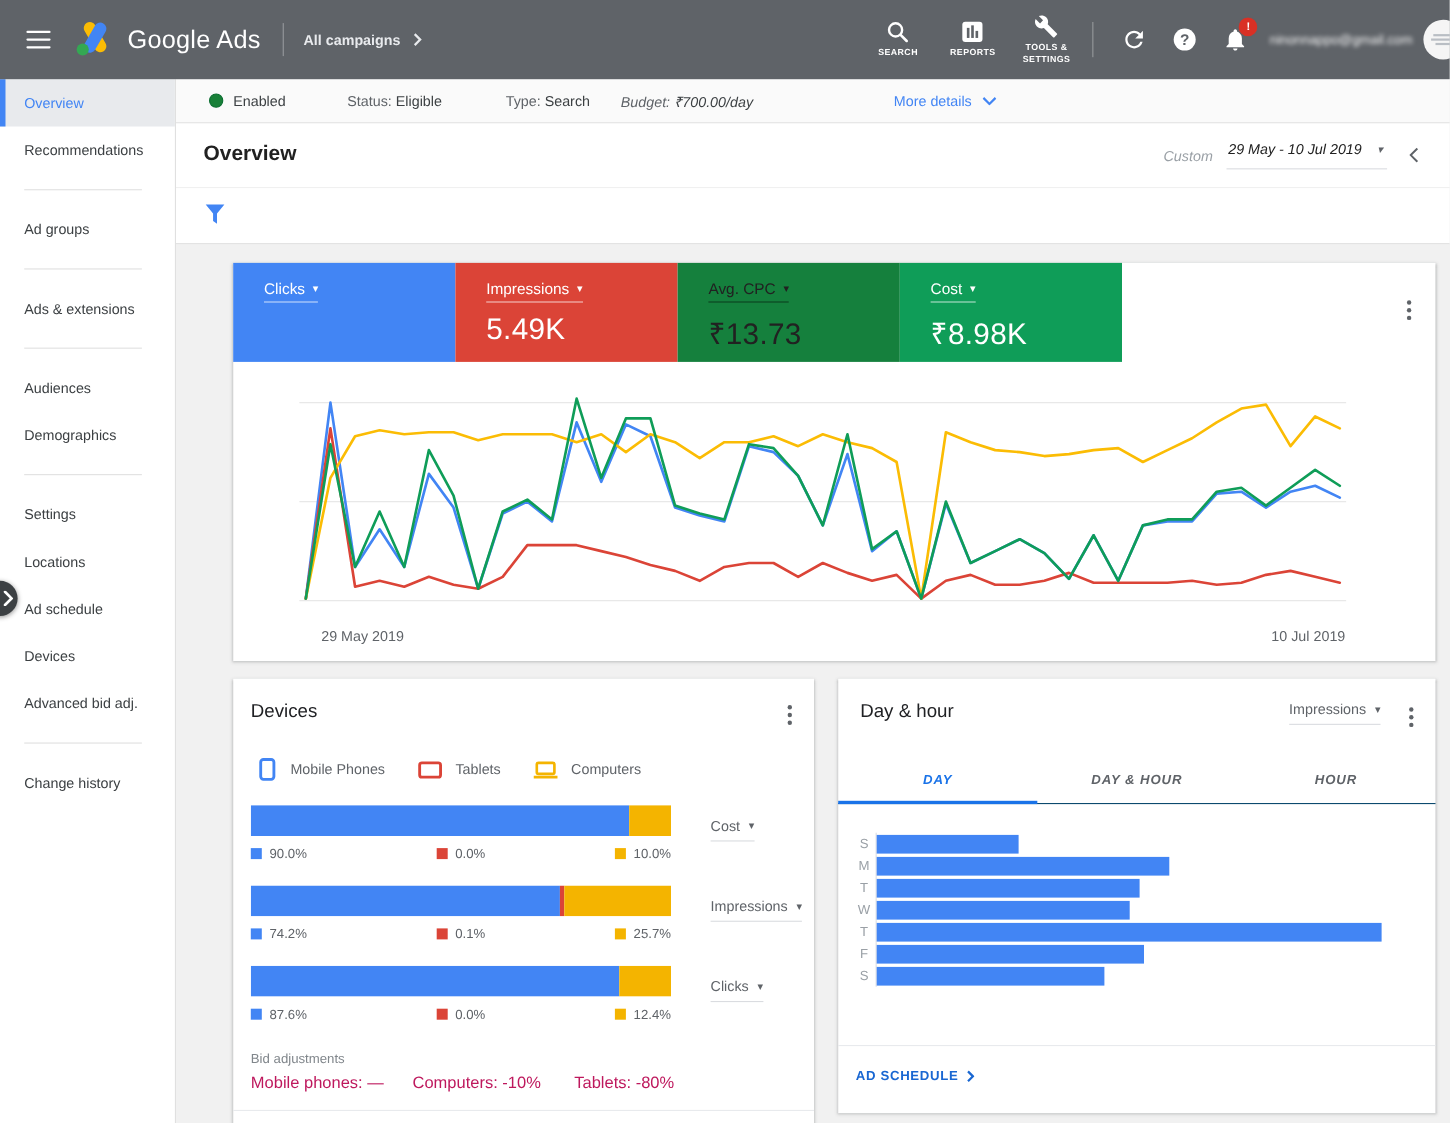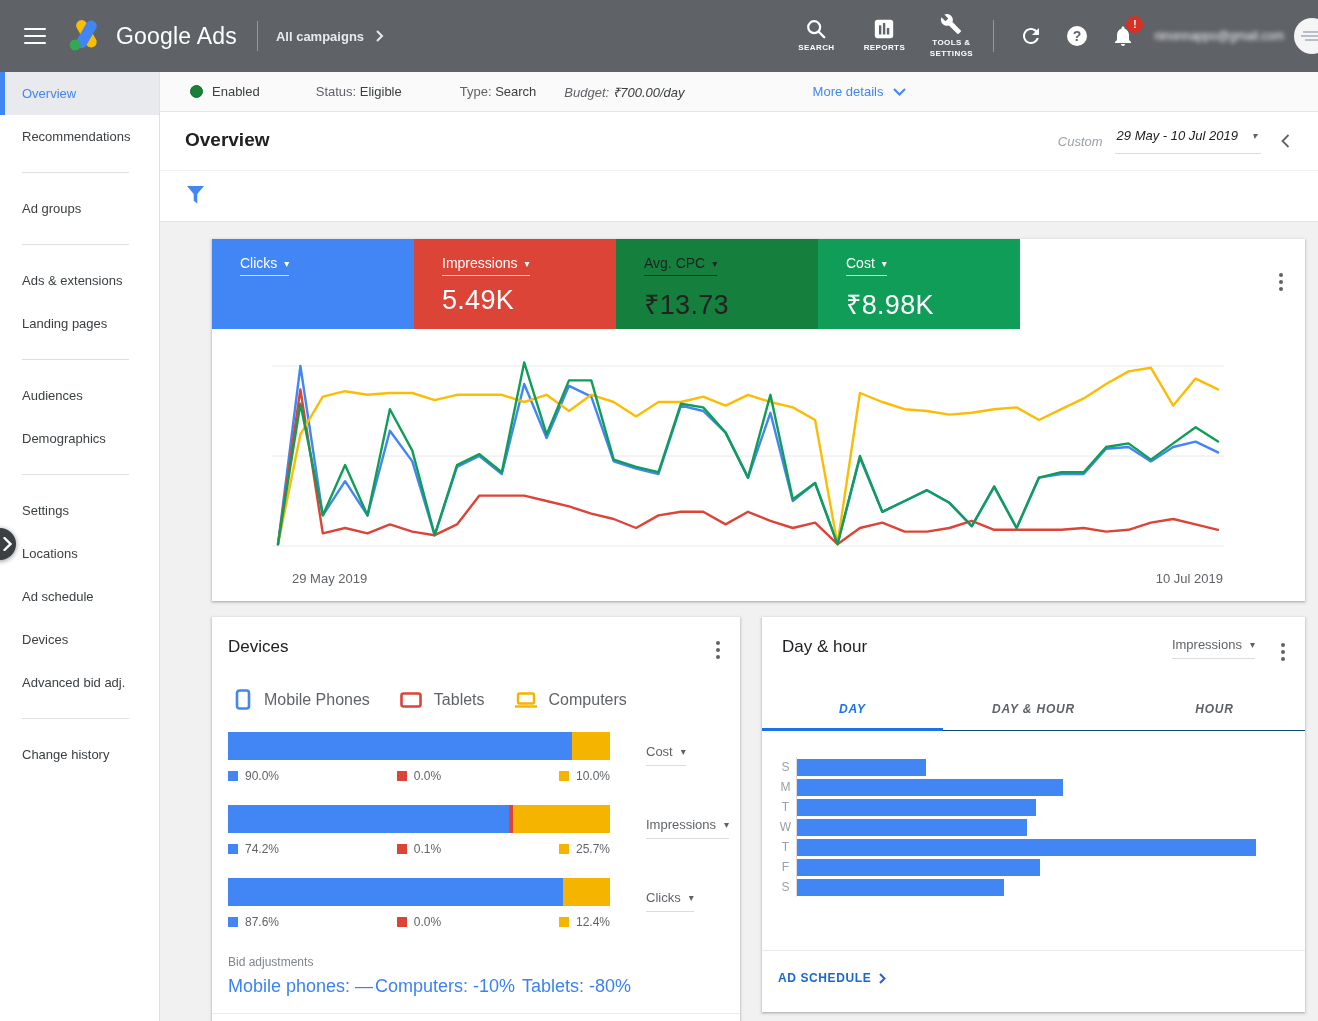--- a/index.html
+++ b/index.html
@@ -85,35 +85,35 @@
   .metric-value{font-size:27px;margin-top:9px;letter-spacing:.3px;}
 
   .line-chart{position:absolute;left:60px;top:112px;}
   .x-label{position:absolute;top:332px;font-size:13px;color:#5f6368;}
   .x-label.left{left:80px;} .x-label.right{right:82px;}
 
   
   .panel-pad{padding:0 16px;}
   .panel-title{font-size:17px;color:#202124;}
   .dev-header{display:flex;justify-content:space-between;align-items:flex-start;padding:20px 16px 0 16px;}
-  .dev-legend{display:flex;gap:30px;margin:26px 0 0 6px;font-size:16px;color:#5f6368;}
+  .dev-legend{display:flex;gap:30px;margin:26px 0 0 6px;font-size:13px;color:#5f6368;}
   .dev-legend .leg{display:flex;align-items:center;gap:12px;}
   .dev-group{display:flex;margin-top:22px;}
   .dev-left{width:382px;flex:none;}
   .dev-bar{height:28px;display:flex;overflow:hidden;}
   .dev-bar i{display:block;height:100%;}
   .dev-pcts{display:flex;justify-content:space-between;margin-top:9px;font-size:12px;color:#5f6368;}
   .dev-pcts .pct{display:flex;align-items:center;gap:7px;}
   .pct-sq{width:10px;height:10px;flex:none;}
   .dev-right{margin-left:36px;padding-top:10px;}
   .mini-select{display:inline-flex;align-items:center;gap:8px;font-size:13px;color:#5f6368;
                border-bottom:1px solid #dadce0;padding-bottom:6px;cursor:pointer;white-space:nowrap;}
   .mini-select .arr{font-size:10px;color:#5f6368;}
   .bid-title{font-size:12px;color:#80868b;margin-top:26px;}
-  .bid-row{display:flex;font-size:18px;color:#3b82f6;margin-top:7px;}
+  .bid-row{display:flex;font-size:15px;color:#be185d;margin-top:7px;}
   .bid-row .bid{width:147px;}
   .card-divider{border-top:1px solid #e8eaed;margin-top:16px;}
   .card-link{display:flex;align-items:center;gap:8px;margin:20px 0 0 16px;font-size:12px;font-weight:bold;
              letter-spacing:.6px;color:#1967d2;cursor:pointer;}
 
   
   .dh-header{display:flex;align-items:flex-start;padding:20px 16px 0 20px;}
   .dh-header .panel-title{flex:1;}
   .dh-kebab{margin-left:22px;margin-top:2px;}
   .dh-tabs{display:flex;margin-top:24px;border-bottom:1px solid #0c4a6e;font-style:italic;}
@@ -207,21 +207,20 @@
     <svg width="9" height="14" viewBox="0 0 9 14">
       <path d="M1.5 1l6 6-6 6" fill="none" stroke="#fff" stroke-width="2.4" stroke-linecap="round"></path>
     </svg>
   </div>
 <div class="side-item active"><span>Overview</span></div>
     <div class="side-item"><span>Recommendations</span></div>
     <div class="side-divider"></div>
     <div class="side-item"><span>Ad groups</span></div>
     <div class="side-divider"></div>
     <div class="side-item"><span>Ads &amp; extensions</span></div>
-    <div class="side-item"><span>Landing pages</span></div>
     <div class="side-divider"></div>
     <div class="side-item"><span>Audiences</span></div>
     <div class="side-item"><span>Demographics</span></div>
     <div class="side-divider"></div>
     <div class="side-item"><span>Settings</span></div>
     <div class="side-item"><span>Locations</span></div>
     <div class="side-item"><span>Ad schedule</span></div>
     <div class="side-item"><span>Devices</span></div>
     <div class="side-item"><span>Advanced bid adj.</span></div>
     <div class="side-divider"></div>

